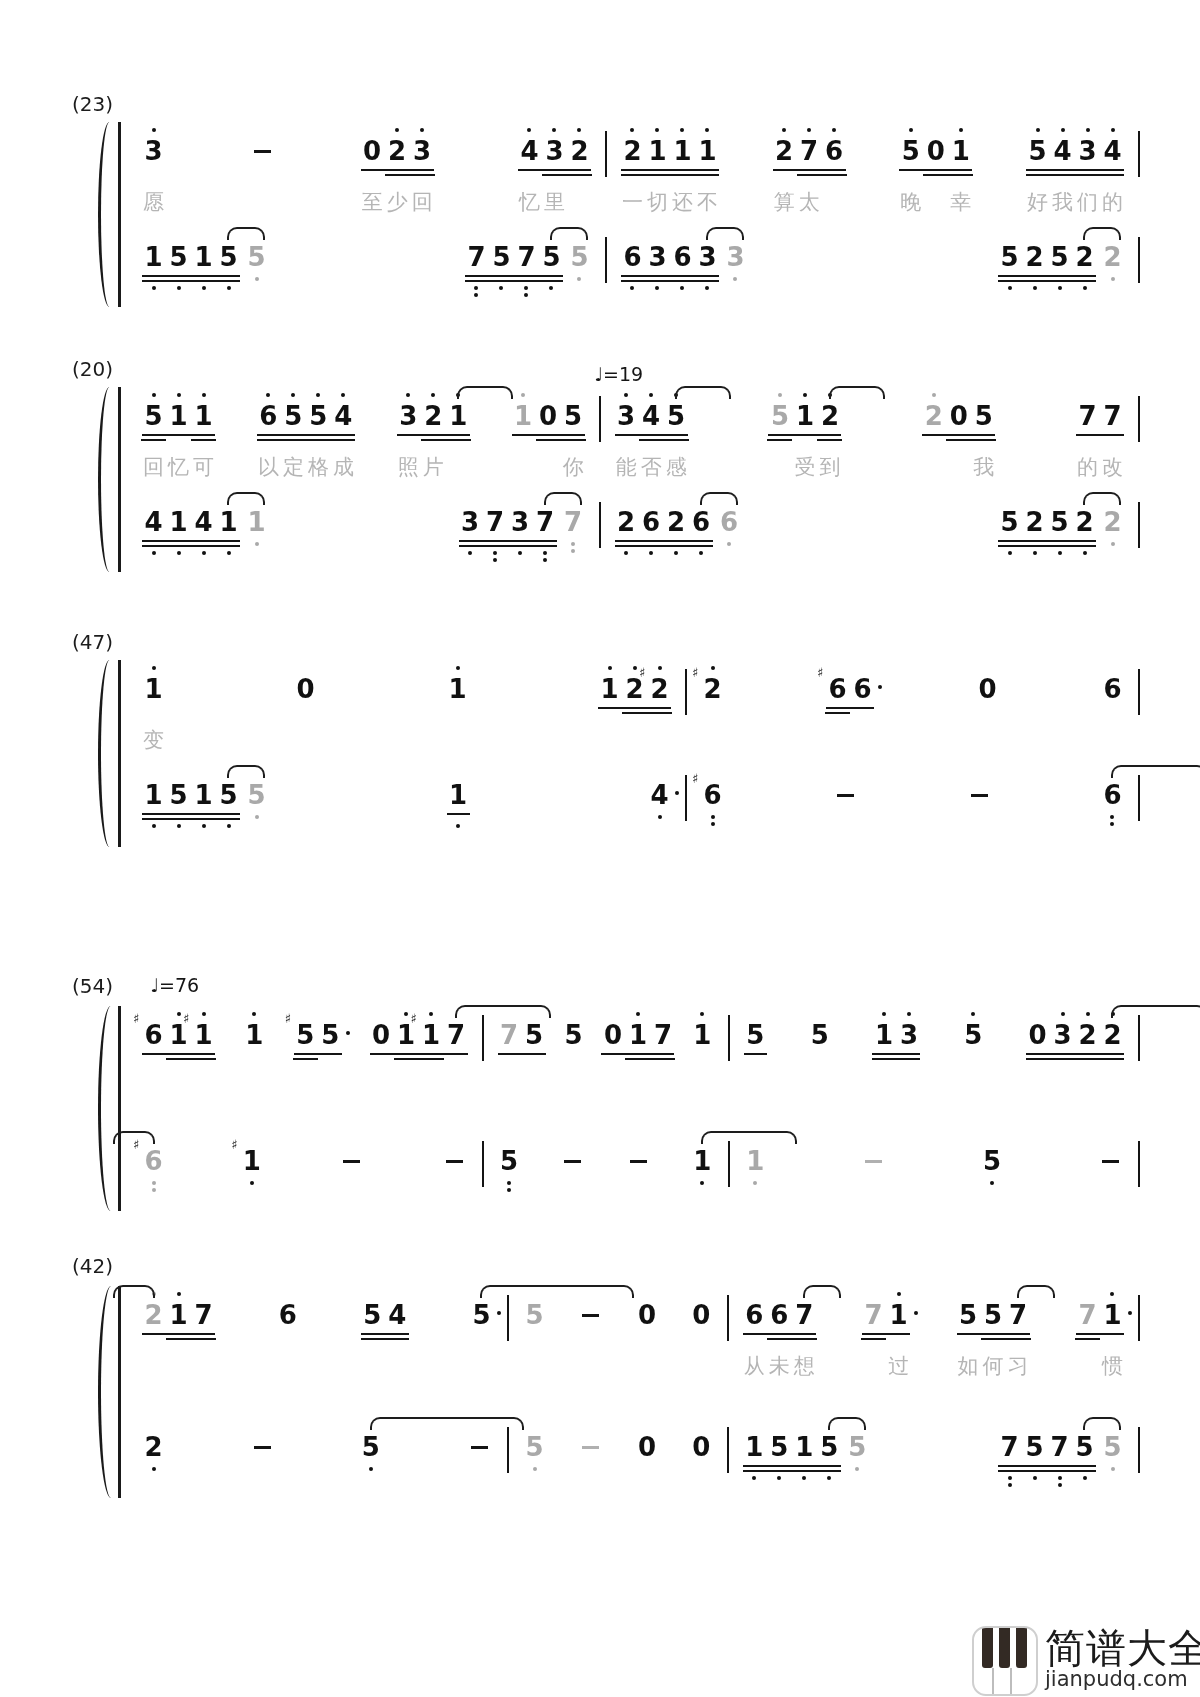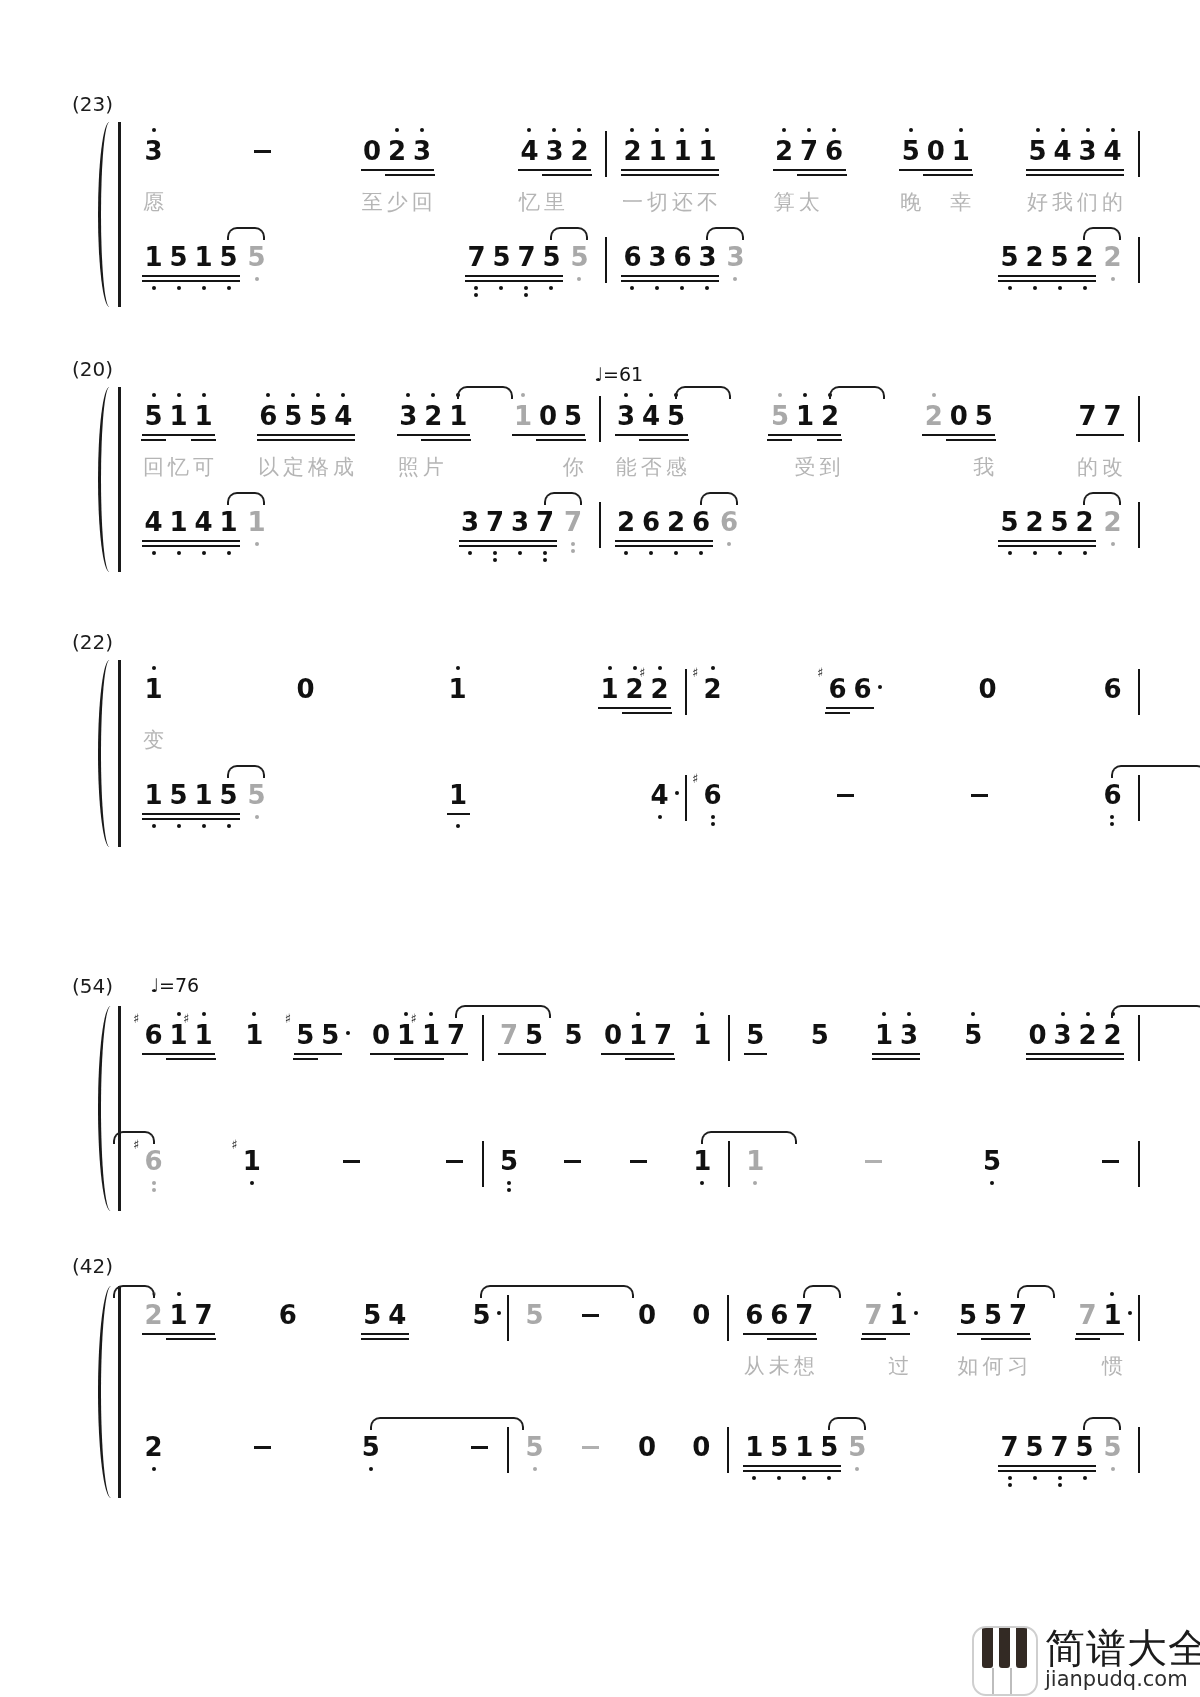--- a/index.html
+++ b/index.html
@@ -199,21 +199,21 @@
             </div>
             <span class="note gray tail"><b class="dg">2</b><i class="lod sh0 k0"></i></span>
           </div>
         </div>
         <div class="bar"></div>
       </div>
   </div>
 
   <div class="system sys2">
     <div class="sys-label">(20)</div>
-    <div class="tempo">♩=61</div>
+    <div class="tempo">♩=19</div>
     <div class="brace"></div>
     <div class="sysline"></div>
     <div class="mrow melody">
         <div class="meas m1">
           <div class="grp">
             <div class="gn">
               <span class="note"><b class="dg">5</b><i class="hid"></i><i class="xbeam"></i><i class="ly">回</i></span>
               <span class="note"><b class="dg">1</b><i class="hid"></i><i class="ly">忆</i></span>
               <span class="note"><b class="dg">1</b><i class="hid"></i><i class="xbeam"></i><i class="ly">可</i></span>
               <i class="bm b1"></i>
@@ -330,21 +330,21 @@
               <i class="bm b2"></i>
             </div>
             <span class="note gray tail"><b class="dg">2</b><i class="lod sh0 k0"></i></span>
           </div>
         </div>
         <div class="bar"></div>
       </div>
   </div>
 
   <div class="system sys3">
-    <div class="sys-label">(22)</div>
+    <div class="sys-label">(47)</div>
 
     <div class="brace"></div>
     <div class="sysline"></div>
     <div class="mrow melody">
         <div class="meas m1">
           <span class="note"><b class="dg">1</b><i class="hid"></i><i class="ly">变</i></span>
           <span class="note"><b class="dg">0</b></span>
           <span class="note"><b class="dg">1</b><i class="hid"></i></span>
           <div class="grp">
             <div class="gn">

